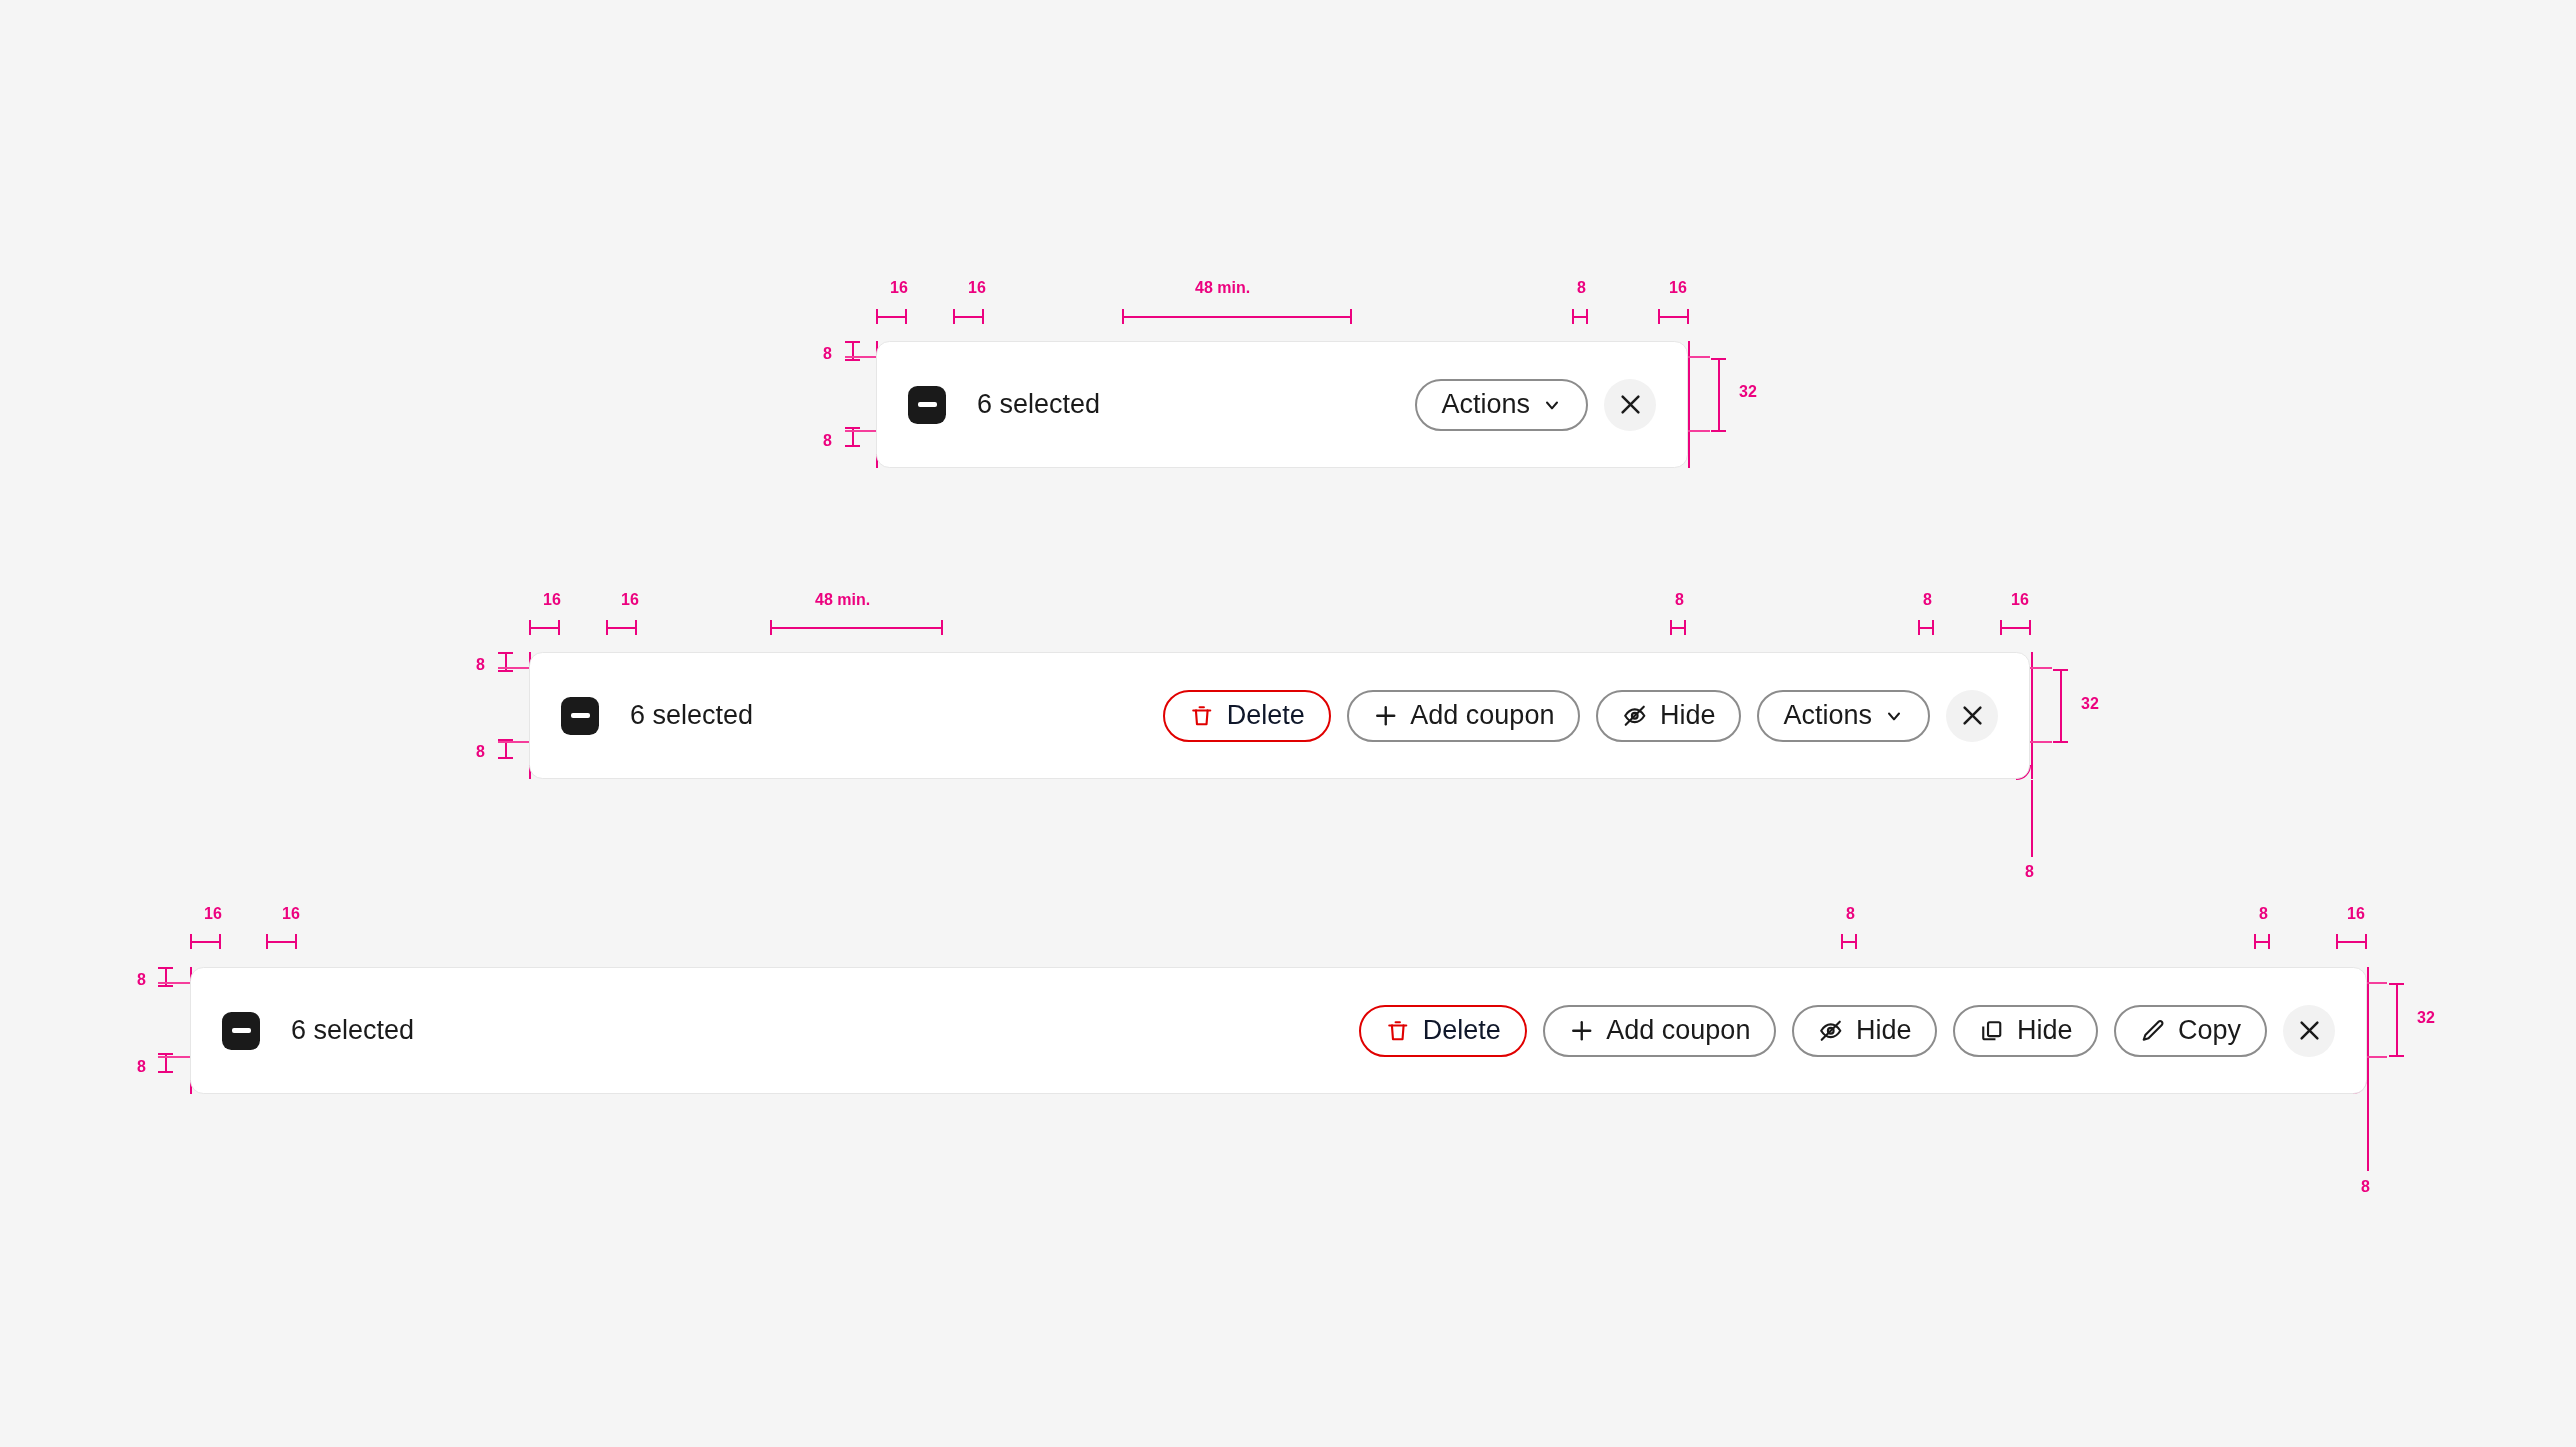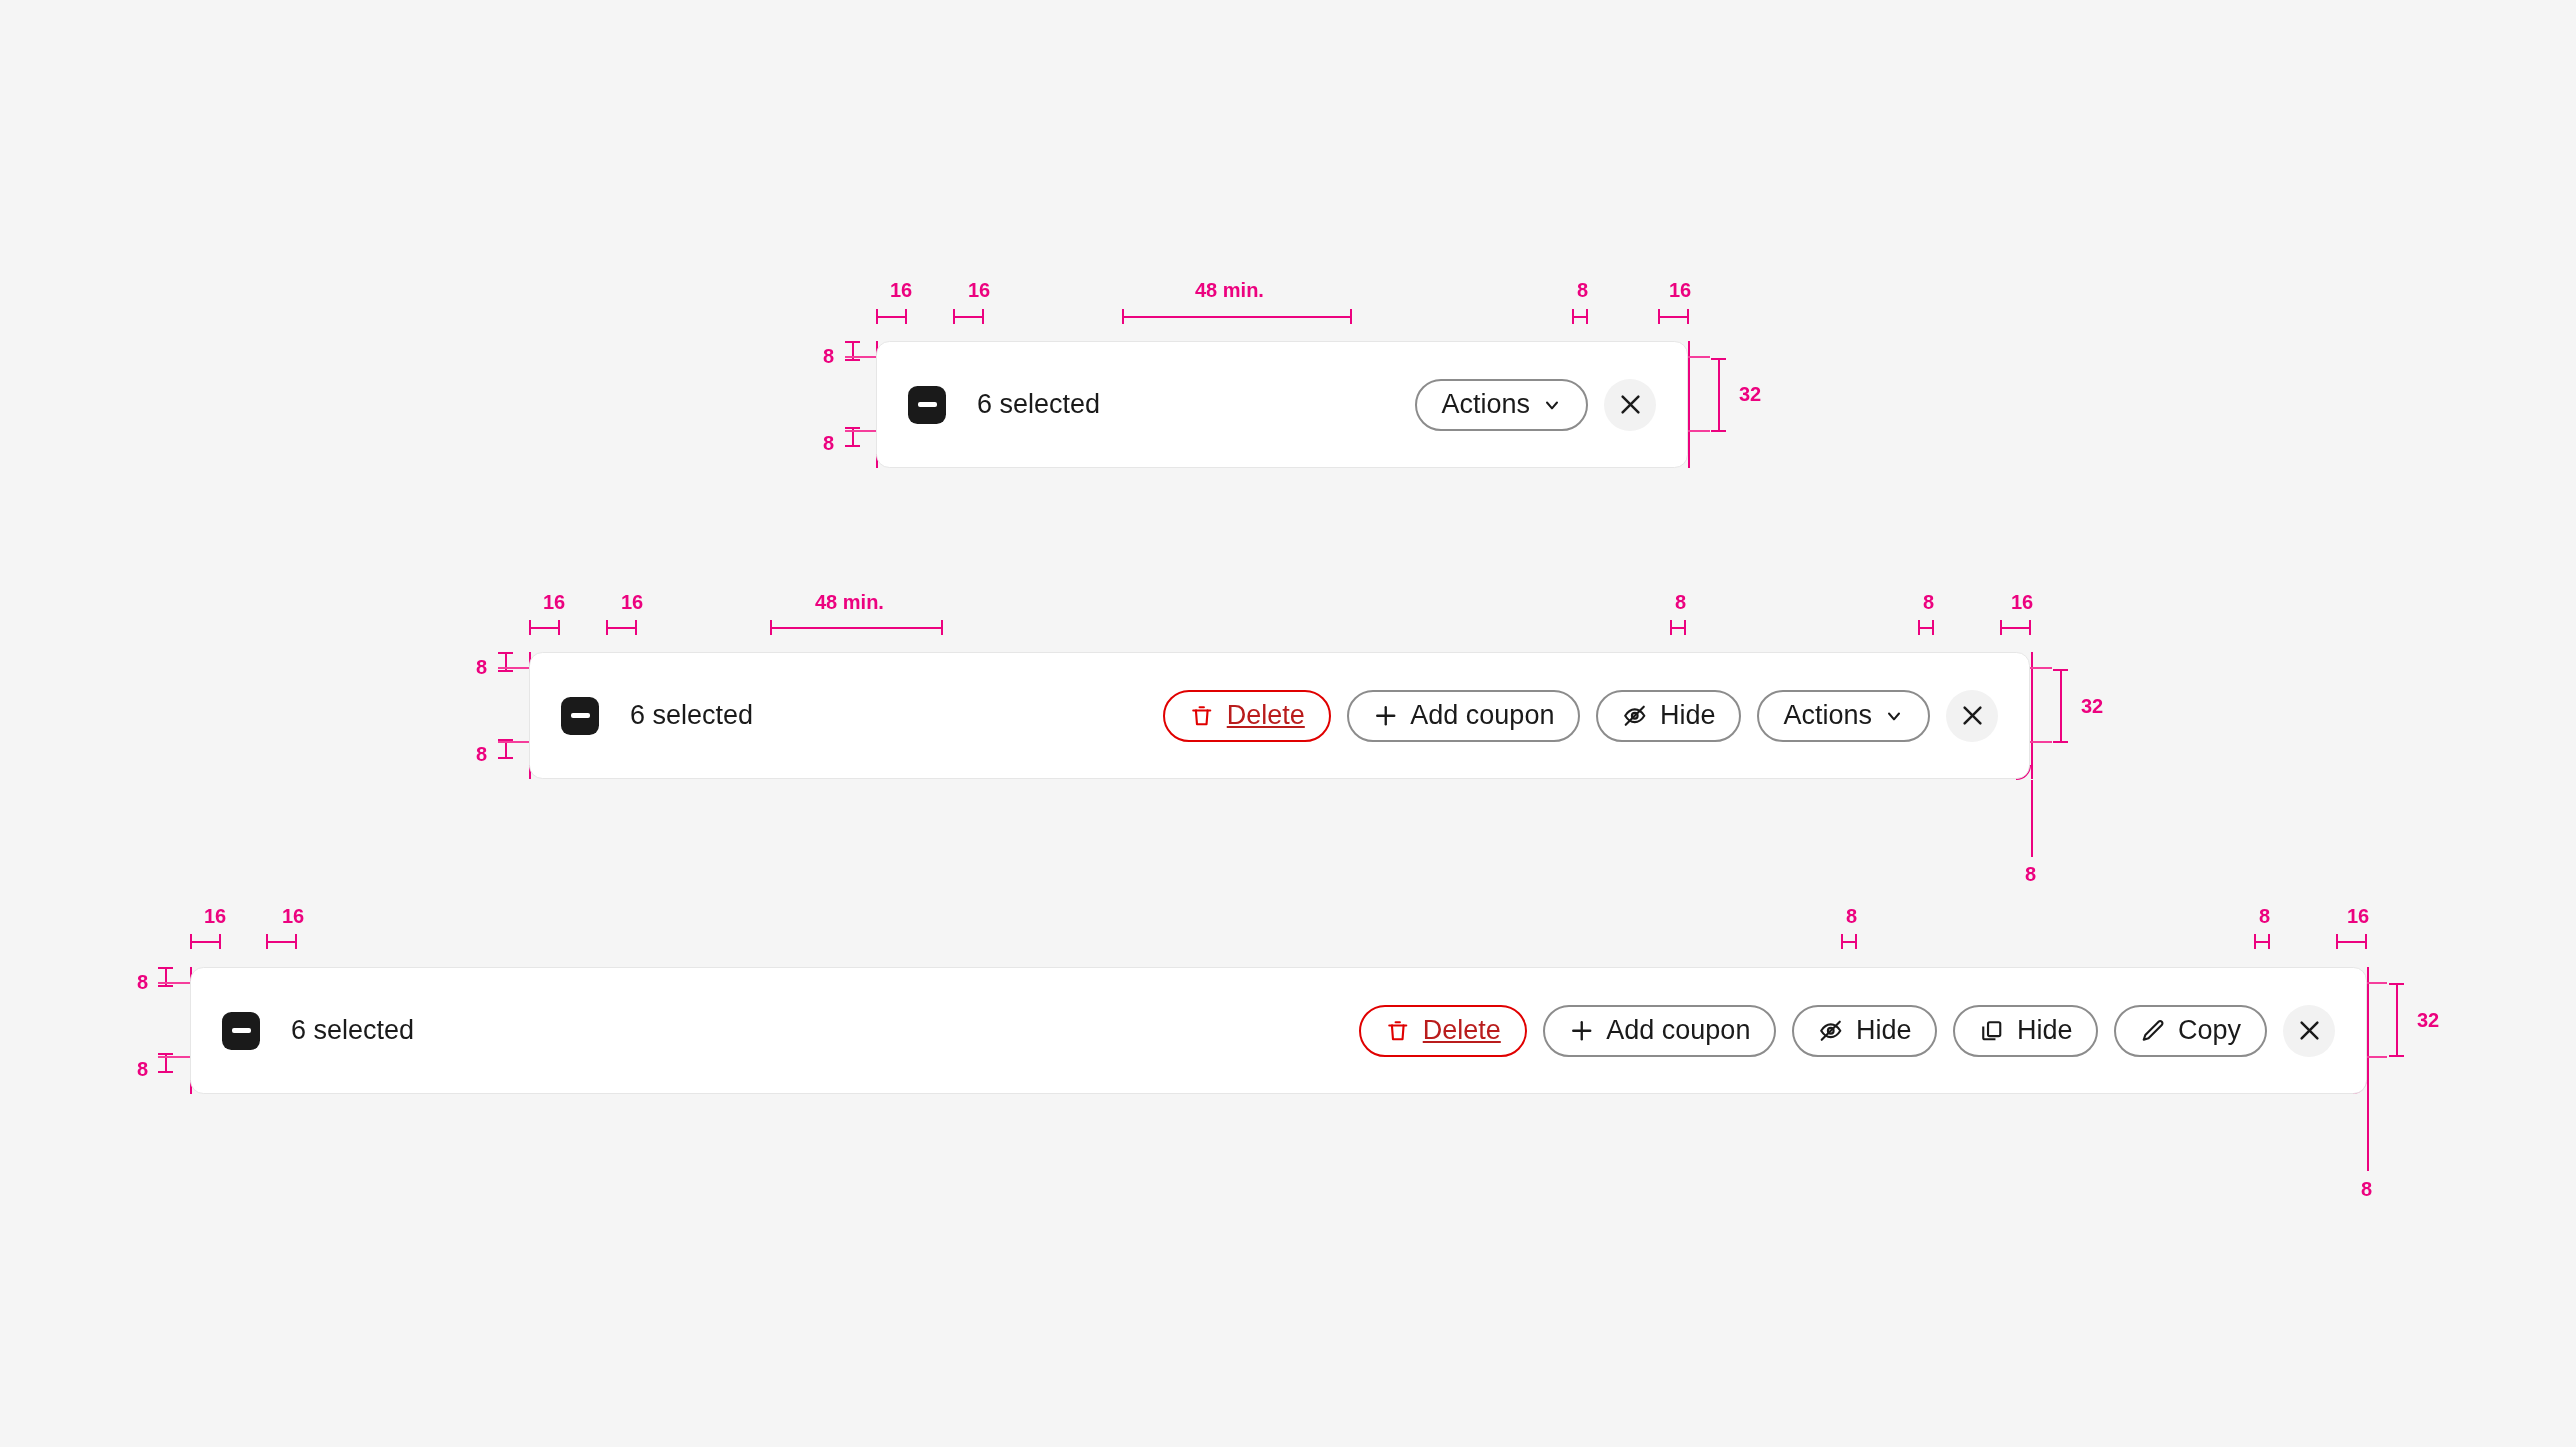--- a/index.html
+++ b/index.html
@@ -14,21 +14,21 @@
     position: relative;
     overflow: hidden;
   }
 
   
   .spec {
     position: absolute;
     color: #EC027F;
     font-family: "Liberation Sans", sans-serif;
     font-weight: 700;
-    font-size: 20px;
+    font-size: 16px;
     line-height: 1;
     white-space: nowrap;
   }
   .vline {           
     position: absolute;
     width: 2px;
     background: #EC027F;
   }
   .hline {           
     position: absolute;
@@ -151,22 +151,21 @@
     padding: 0 24px;
     box-sizing: border-box;
     flex: 0 0 auto;
     font-size: 27px;
     color: #1a1a1a;
     white-space: nowrap;
     cursor: pointer;
   }
   .btn.danger {
     border-color: #e00000;
-    color: #b91c1c;
-    text-decoration: underline;
+    color: #0f172a;
   }
   .btn .lbl { line-height: 1; }
   .btn svg { display: block; flex: 0 0 auto; }
 
   .close-btn {
     width: 52px;
     height: 52px;
     border-radius: 50%;
     background: #f2f2f2;
     border: none;

